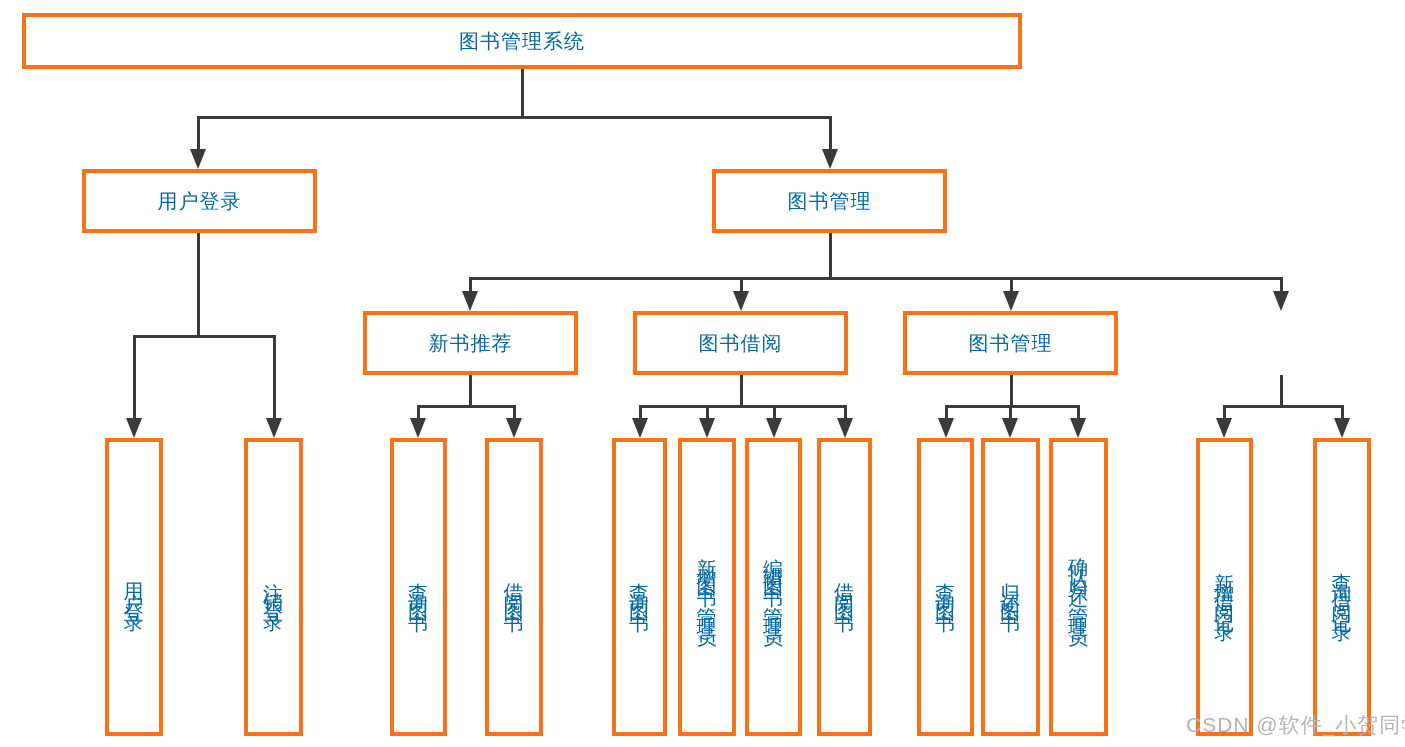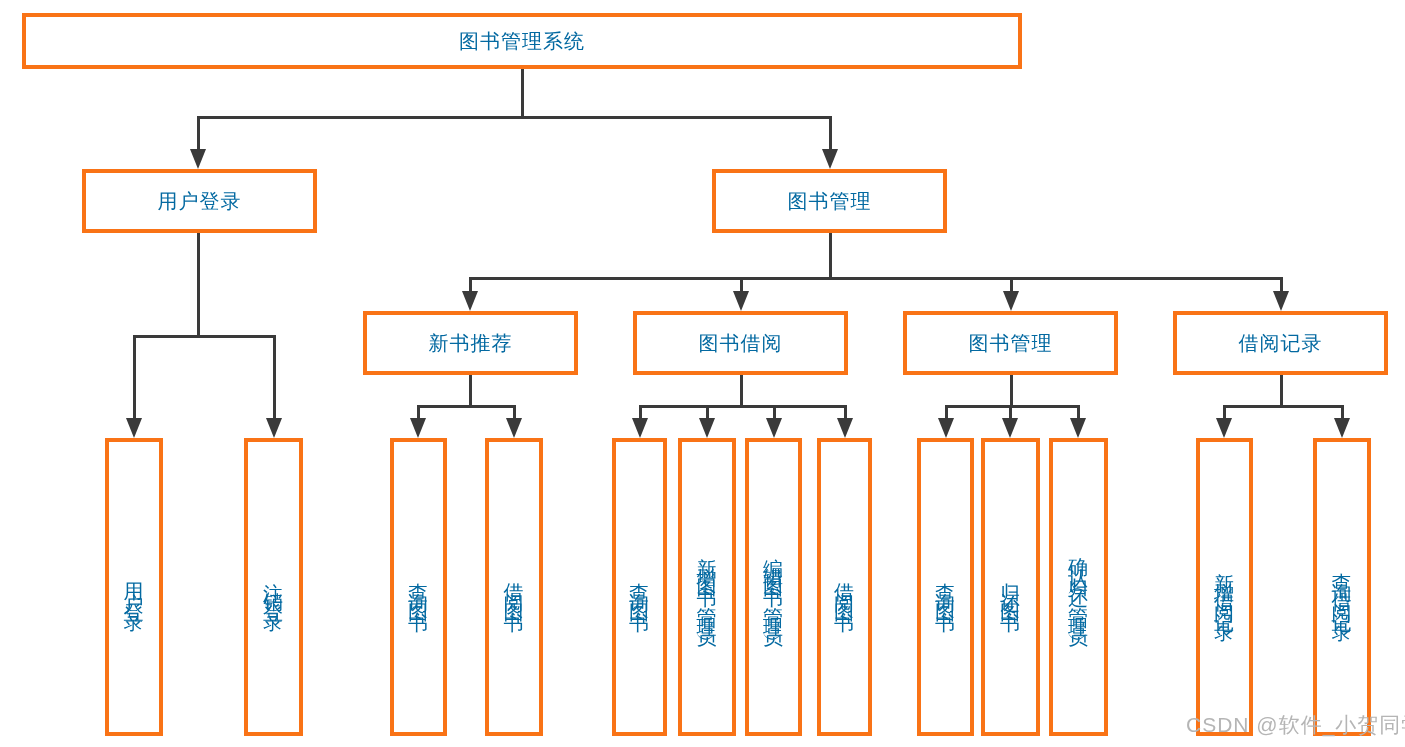--- a/index.html
+++ b/index.html
@@ -118,21 +118,20 @@
   </svg>
 
   <div class="node" style="left:22px; top:13px; width:1000px; height:56px;">图书管理系统</div>
 
   <div class="node" style="left:82px; top:169px; width:235px; height:64px;">用户登录</div>
   <div class="node" style="left:712px; top:169px; width:235px; height:64px;">图书管理</div>
 
   <div class="node" style="left:633px; top:311px; width:215px; height:64px;">图书借阅</div>
   <div class="node" style="left:363px; top:311px; width:215px; height:64px;">新书推荐</div>
   <div class="node" style="left:903px; top:311px; width:215px; height:64px;">图书管理</div>
-  <div class="node" style="left:1173px; top:311px; width:215px; height:64px;">借阅记录</div>
 
   <div class="node v" style="left:105px; top:438px; width:58px; height:298px;">
     <span>用户登录</span>
   </div>
   <div class="node v" style="left:244px; top:438px; width:59px; height:298px;">
     <span>注销登录</span>
   </div>
 
   <div class="node v" style="left:390px; top:438px; width:57px; height:298px;">
     <span>查询图书</span>

